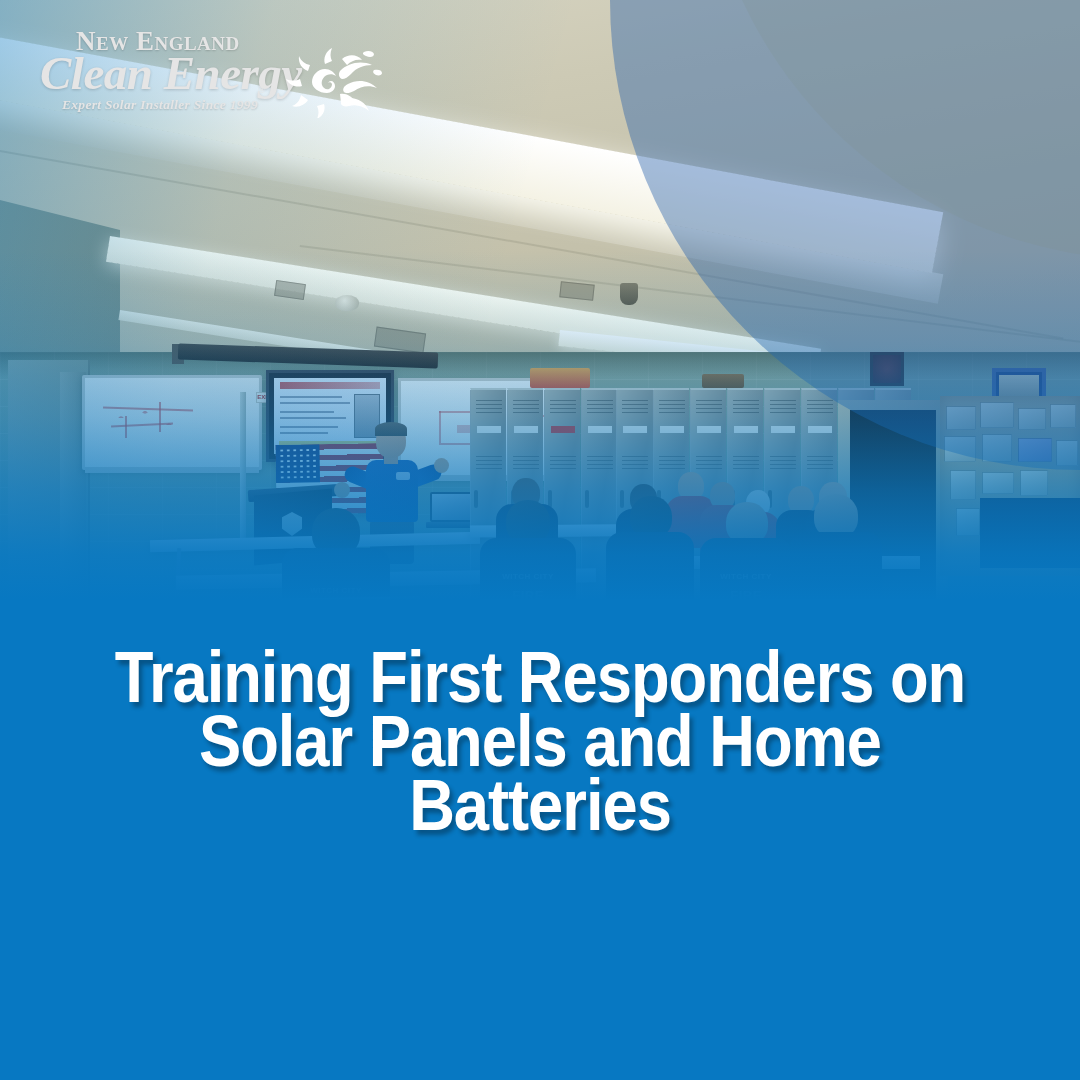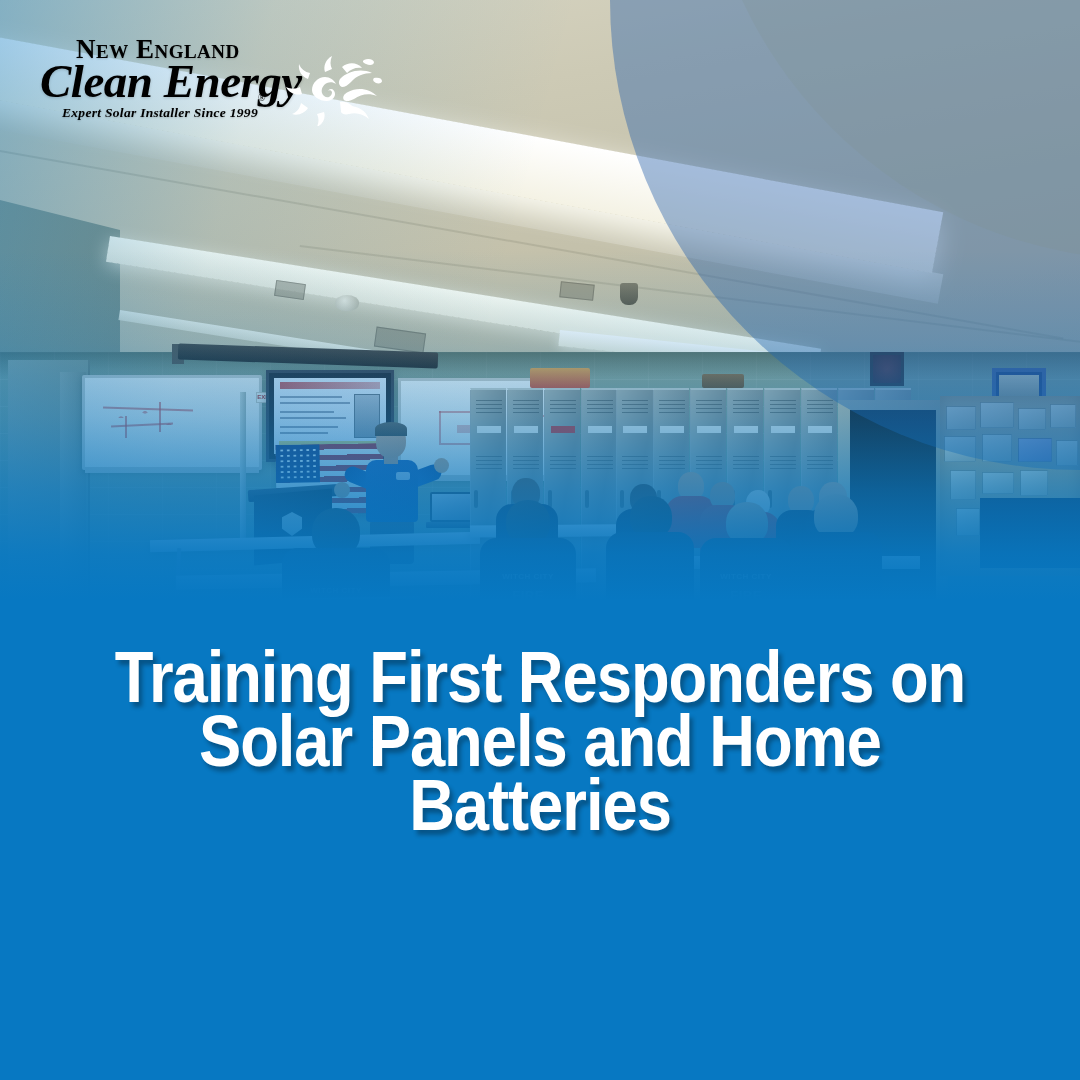--- a/index.html
+++ b/index.html
@@ -238,21 +238,21 @@
       rgba(7,120,194,.40) 0%,
       rgba(7,120,194,.12) 22%,
       rgba(7,120,194,0) 46%);
   }
   #photo .circle-tint{position:absolute;left:610px;top:-470px;width:940px;height:940px;
     border-radius:50%;background:rgba(38,96,170,.42);}
   #photo .circle-tint2{position:absolute;left:700px;top:-640px;width:900px;height:900px;
     border-radius:50%;background:rgba(190,180,120,.20);}
 
   
-  #logo{position:absolute;left:30px;top:36px;width:330px;height:92px;color:#000000;text-decoration:underline;}
+  #logo{position:absolute;left:30px;top:28px;width:330px;height:92px;color:#e5e5e5;text-decoration:underline;}
   .logo-ne{position:absolute;left:46px;top:0px;
     font-family:"Liberation Serif", serif;font-weight:bold;
     font-size:27px;letter-spacing:.5px;line-height:1;
     font-variant:small-caps;text-shadow:0 1px 2px rgba(0,0,0,.18);}
   .logo-ce{position:absolute;left:10px;top:22px;
     font-family:"Liberation Serif", serif;font-style:italic;font-weight:bold;
     font-size:47px;line-height:1;letter-spacing:-.5px;
     text-shadow:0 1px 3px rgba(0,0,0,.18);}
   .logo-reg{position:absolute;left:228px;top:56px;font-size:10px;
     font-family:"Liberation Serif", serif;}

